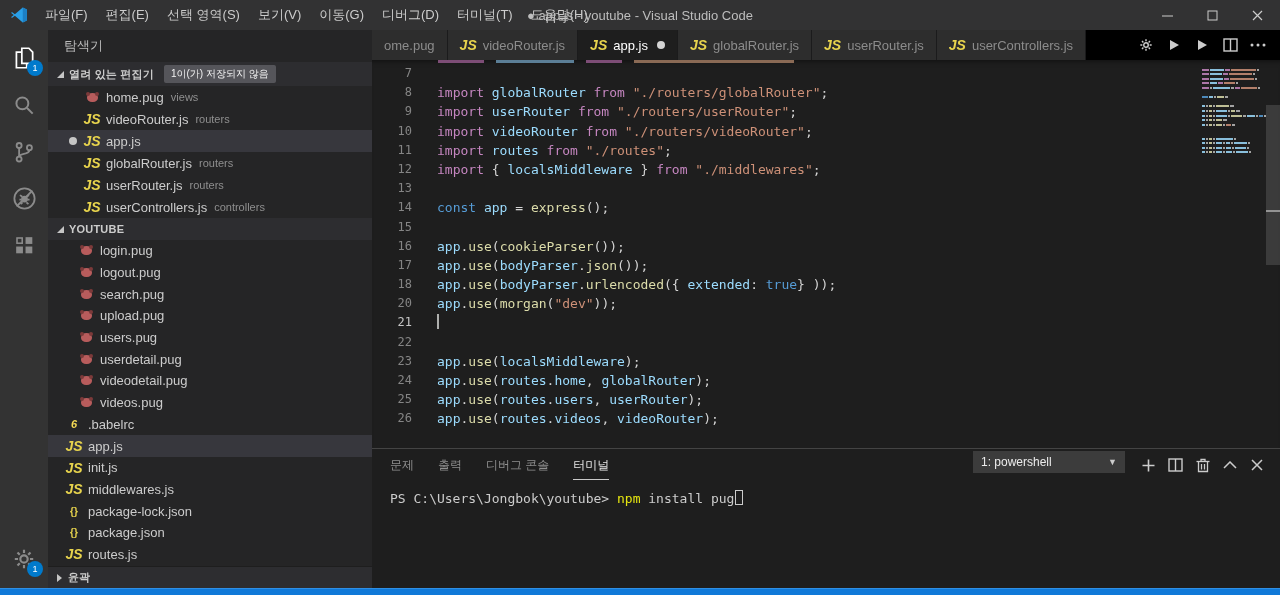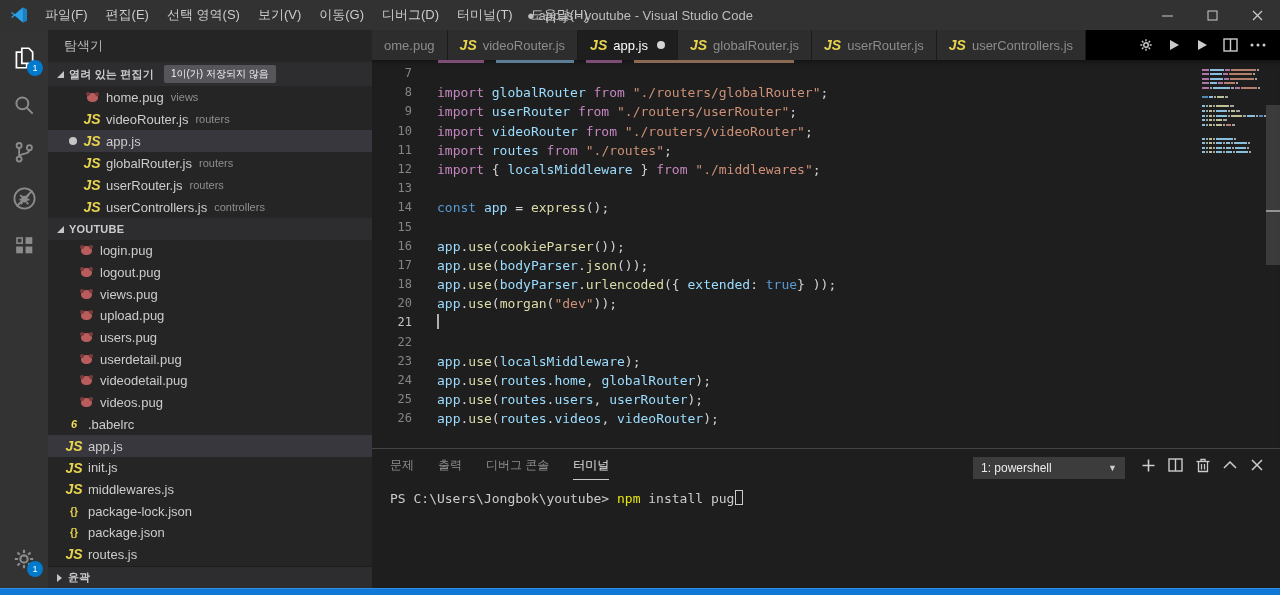--- a/index.html
+++ b/index.html
@@ -96,21 +96,21 @@
   .v-thumb { position:absolute; top:45px; left:0; width:14px; height:160px; background:rgba(121,121,121,0.32); }
   .v-marker { position:absolute; top:150px; left:0; width:14px; height:2px; background:rgba(220,220,220,0.55); }
 
   
   .panel { height:140px; flex:0 0 auto; background:#1e1e1e; border-top:1px solid #444444;
            display:flex; flex-direction:column; }
   .panel-head { height:32px; display:flex; align-items:center; padding-left:18px; flex:0 0 auto; }
   .panel-tab { margin-right:24px; font-size:12px; color:#8f8f8f; padding:6px 0 5px;
                border-bottom:1.5px solid transparent; }
   .panel-tab.active { color:#e7e7e7; border-bottom-color:#c9c9c9; }
-  .panel-right { margin-left:auto; display:flex; align-items:flex-end; padding-right:10px; }
+  .panel-right { margin-left:auto; display:flex; align-items:flex-start; padding-right:10px; }
   .shell-select { width:152px; height:22px; background:#3c3c3c; color:#ececec; font-size:12px;
                   display:flex; align-items:center; padding:0 8px; margin-right:10px; }
   .shell-select .caret-down { margin-left:auto; font-size:9px; color:#cccccc; }
   .panel-act { width:27px; height:28px; display:flex; align-items:center; justify-content:center; }
   .terminal { flex:1 1 auto; padding:9px 0 0 18px;
               font-family:"DejaVu Sans Mono","Liberation Mono",monospace; font-size:13px; color:#cccccc; }
   .term-cmd { color:#e5e510; }
   .term-cursor { display:inline-block; width:8px; height:15px; border:1px solid #cccccc;
                  vertical-align:-2px; margin-left:1px; }
 
@@ -264,21 +264,21 @@
           <div class="proj-row" style="padding-left: 30px;">
             <span class="file-ico">
               <span class="pug-ico"></span>
             </span>
             <span>logout.pug</span>
           </div>
           <div class="proj-row" style="padding-left: 30px;">
             <span class="file-ico">
               <span class="pug-ico"></span>
             </span>
-            <span>views.pug</span>
+            <span>search.pug</span>
           </div>
           <div class="proj-row" style="padding-left: 30px;">
             <span class="file-ico">
               <span class="pug-ico"></span>
             </span>
             <span>upload.pug</span>
           </div>
           <div class="proj-row" style="padding-left: 30px;">
             <span class="file-ico">
               <span class="pug-ico"></span>

